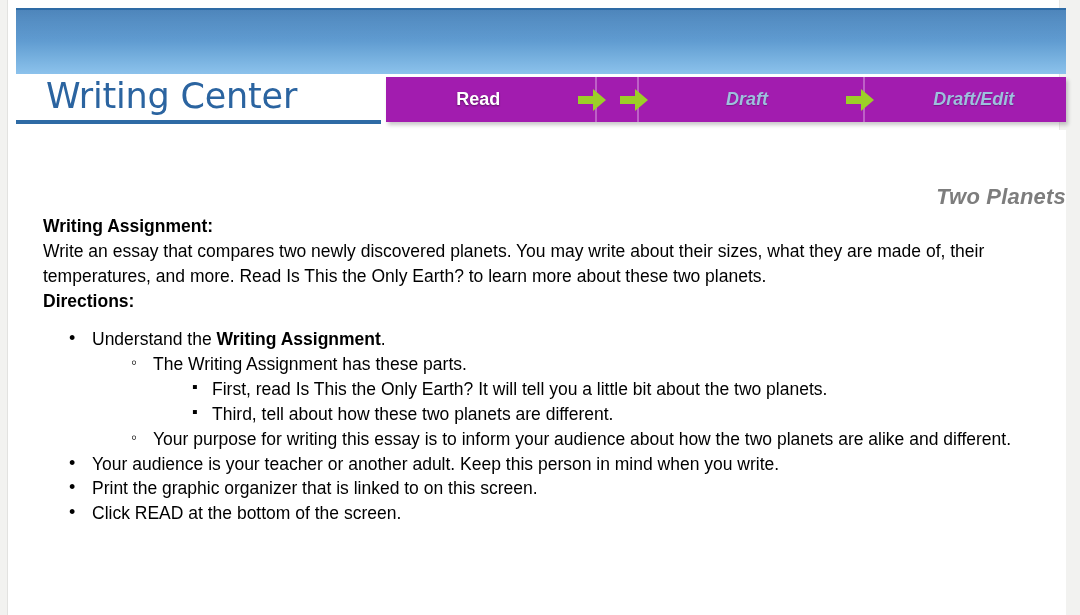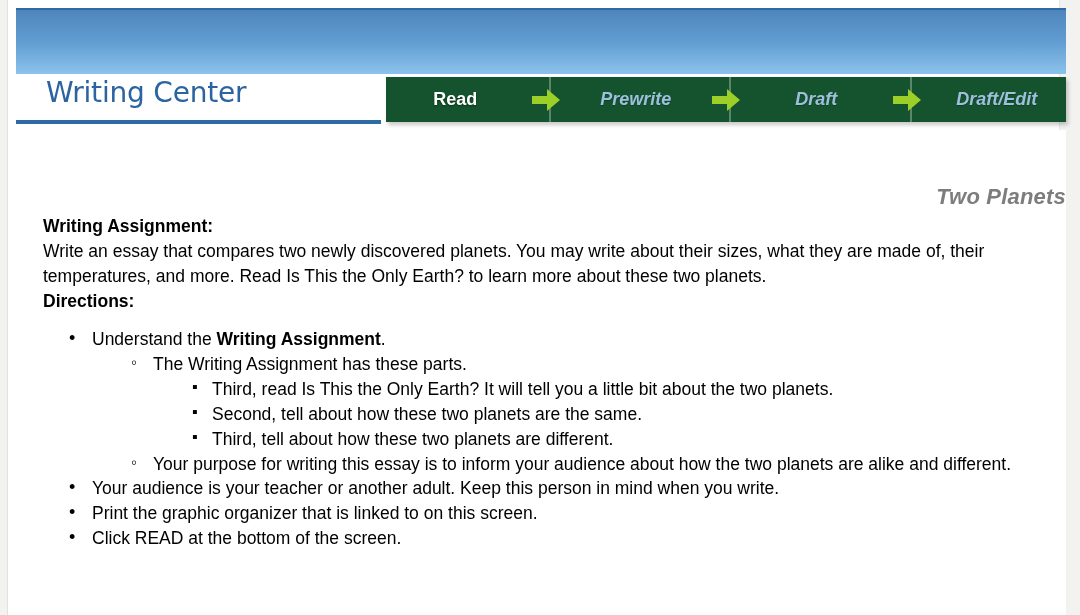--- a/index.html
+++ b/index.html
@@ -75,35 +75,35 @@
     width: 365px;
     height: 50px;
     background: #ffffff;
     border-bottom: 4px solid #2e6ba5;
     box-sizing: border-box;
   }
   .brand-title {
     position: absolute;
     left: 30px;
     top: 2px;
-    font-size: 28px;
+    font-size: 35px;
     letter-spacing: -0.2px;
     color: #2b64a0;
     font-weight: 400;
     font-family: "DejaVu Sans", sans-serif;
     white-space: nowrap;
   }
 
   .navbar {
     position: absolute;
     left: 370px;
     top: 3px;
     width: 680px;
     height: 45px;
-    background: #14532d;
+    background: #a21caf;
     box-shadow: 2px 3px 4px rgba(0,0,0,0.22);
     overflow: hidden;
   }
   .nav-inner {
     display: flex;
     align-items: center;
     height: 100%;
     width: 100%;
   }
   .nav-step {
@@ -268,21 +268,20 @@
 
           <div class="nav-step active">Read</div>
 
           <div class="nav-sep">
             <div class="divider"></div>
             <svg width="30" height="26" viewBox="0 0 30 26">
               <path d="M1,9 L16,9 L16,2 L29,13 L16,24 L16,17 L1,17 Z" fill="#9ccf28"></path>
             </svg>
           </div>
 
-          <div class="nav-step">Prewrite</div>
 
           <div class="nav-sep">
             <div class="divider"></div>
             <svg width="30" height="26" viewBox="0 0 30 26">
               <path d="M1,9 L16,9 L16,2 L29,13 L16,24 L16,17 L1,17 Z" fill="#9ccf28"></path>
             </svg>
           </div>
 
           <div class="nav-step">Draft</div>
 
@@ -320,22 +319,21 @@
 
           <li>
             <span>Understand the </span><span class="lbl">Writing Assignment</span><span>.</span>
 
             <ul class="lvl2">
 
               <li>
                 <span>The Writing Assignment has these parts.</span>
 
                 <ul class="lvl3">
-                  <li><span>Third, read </span><span class="it">Is This the Only Earth?</span><span> It will tell you a little bit about the two planets.</span></li>
-                  <li><span>Second, tell about how these two planets are the same.</span></li>
+                  <li><span>First, read </span><span class="it">Is This the Only Earth?</span><span> It will tell you a little bit about the two planets.</span></li>
                   <li><span>Third, tell about how these two planets are different.</span></li>
                 </ul>
               </li>
 
               <li><span>Your </span><span class="it">purpose</span><span> for writing this essay is to </span><span class="it">inform</span><span> your audience about how the two planets are alike and different.</span></li>
 
             </ul>
           </li>
 
           <li><span>Your </span><span class="it">audience</span><span> is your teacher or another adult. Keep this person in mind when you write.</span></li>

